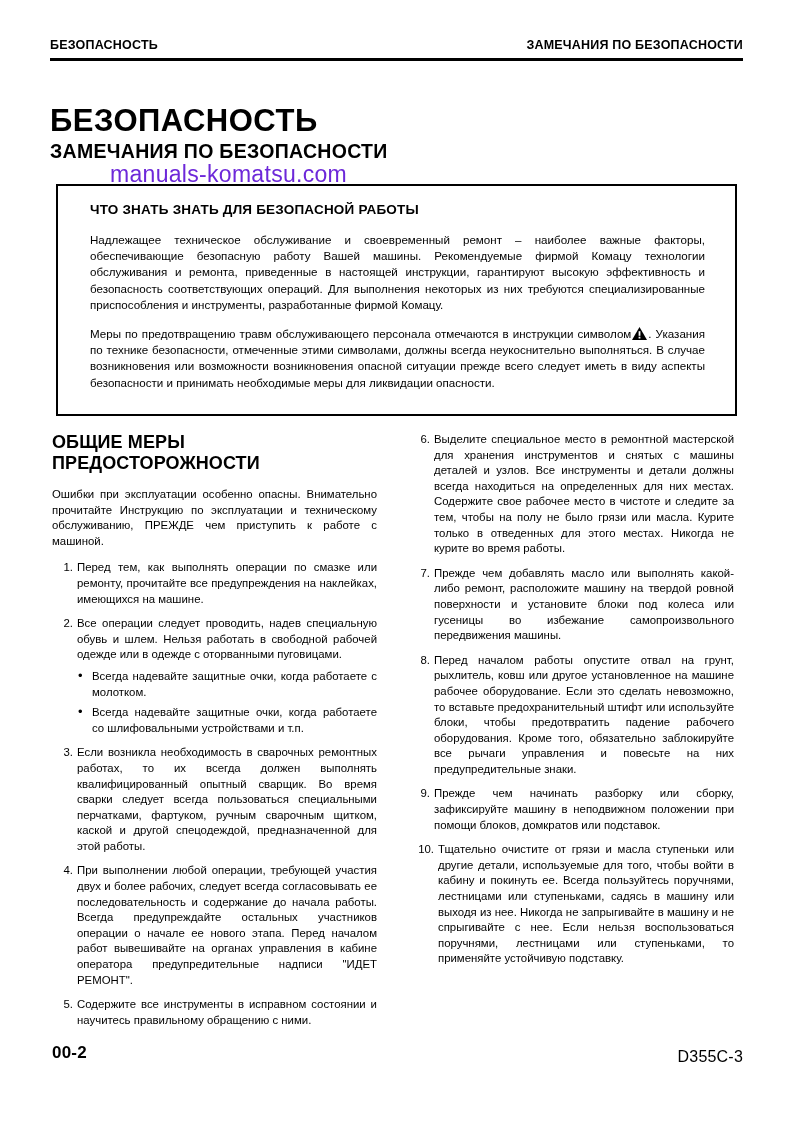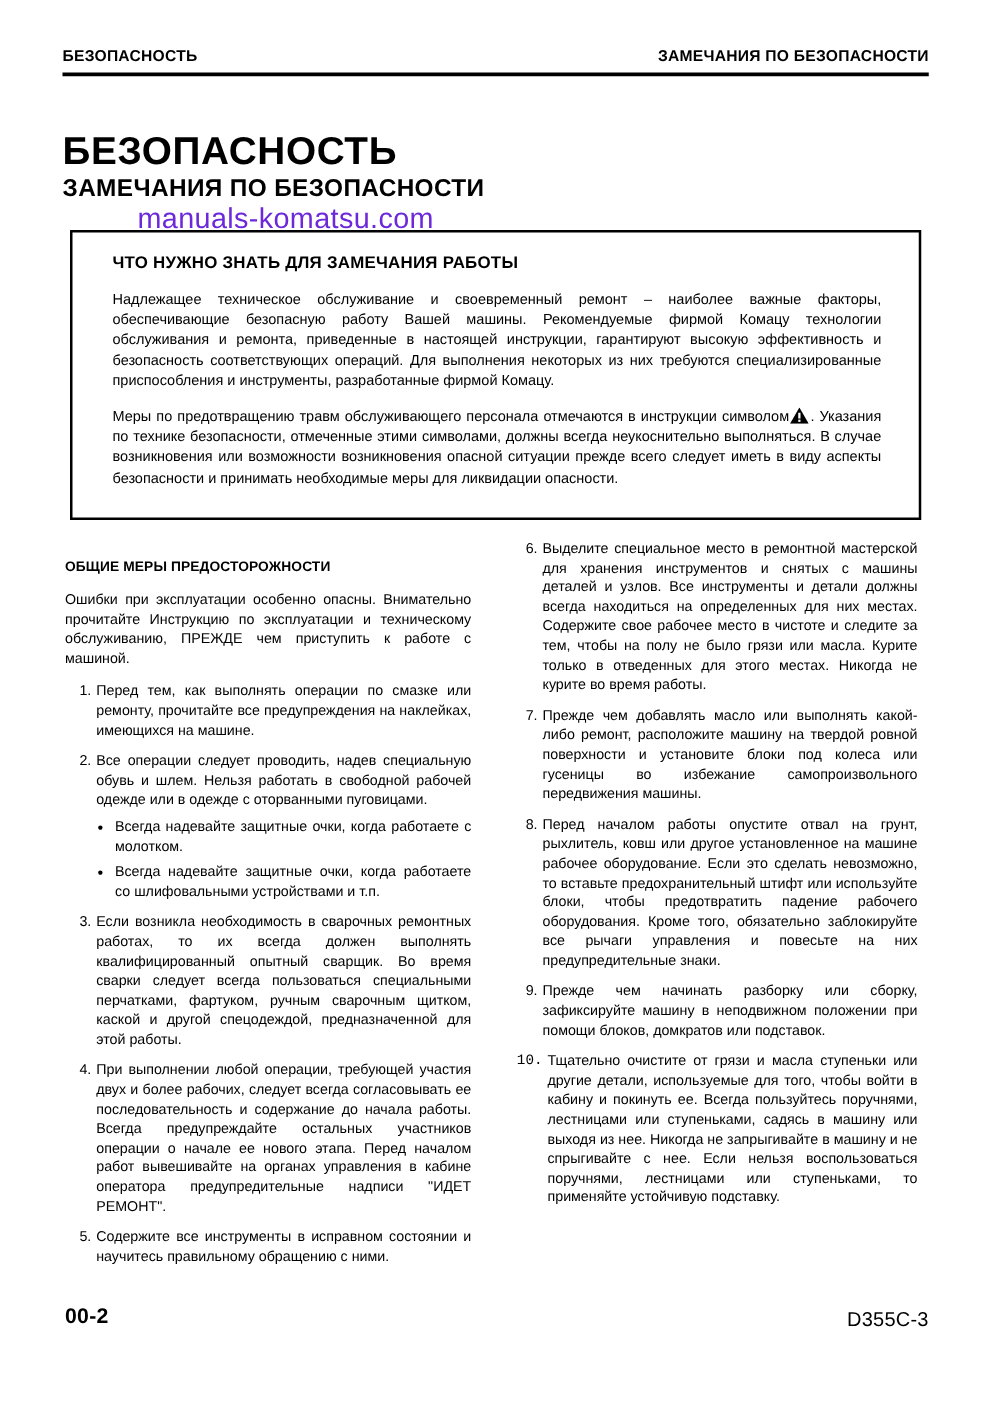--- a/index.html
+++ b/index.html
@@ -120,24 +120,24 @@
   .col {
     position: absolute;
     top: 432px;
     width: 325px;
     font-size: 11.4px;
   }
   .col-left  { left: 52px; }
   .col-right { left: 409px; }
 
   .sec-heading {
-    font-size: 11px;
+    font-size: 18px;
     font-weight: bold;
     letter-spacing: 0.1px;
-    margin: 16px 0 13px 0;
+    margin: 0 0 13px 0;
   }
   .sec-heading.spaced-top { margin-top: 22px; }
 
   .intro-para {
     margin: 0 0 11px 0;
     line-height: 15.6px;
     text-align: justify;
   }
 
   ol.numlist {
@@ -153,21 +153,21 @@
     text-align: justify;
   }
   ol.numlist > li > .num {
     position: absolute;
     left: 0;
     top: 0;
     width: 21px;
     text-align: right;
   }
   ol.numlist > li.wide-num { padding-left: 29px; }
-  ol.numlist > li.wide-num > .num { width: 25px; font-family: Liberation Mono, monospace; }
+  ol.numlist > li.wide-num > .num { width: 25px; }
 
   ul.bullets {
     list-style: none;
     margin: 6px 0 0 0;
     padding: 0;
   }
   ul.bullets > li {
     position: relative;
     padding-left: 15px;
     margin-bottom: 5px;
@@ -209,21 +209,21 @@
     <span>ЗАМЕЧАНИЯ ПО БЕЗОПАСНОСТИ</span>
   </div>
   <div class="run-header-rule"></div>
 
   <div class="title-main">БЕЗОПАСНОСТЬ</div>
   <div class="title-sub">ЗАМЕЧАНИЯ ПО БЕЗОПАСНОСТИ</div>
 
   <div class="watermark">manuals-komatsu.com</div>
 
   <div class="notice-box">
-    <div class="notice-heading">ЧТО НУЖНО ЗНАТЬ ДЛЯ ЗАМЕЧАНИЯ РАБОТЫ</div>
+    <div class="notice-heading">ЧТО ЗНАТЬ ЗНАТЬ ДЛЯ БЕЗОПАСНОЙ РАБОТЫ</div>
     <div class="notice-para p1">Надлежащее техническое обслуживание и своевременный ремонт – наиболее важные факторы, обеспечивающие безопасную работу Вашей машины. Рекомендуемые фирмой Комацу технологии обслуживания и ремонта, приведенные в настоящей инструкции, гарантируют высокую эффективность и безопасность соответствующих операций. Для выполнения некоторых из них требуются специализированные приспособления и инструменты, разработанные фирмой Комацу.</div>
     <div class="notice-para p2">
       <span>Меры по предотвращению травм обслуживающего персонала отмечаются в инструкции символом</span><span class="tri-wrap"><span class="tri-icon"><svg width="15" height="13" viewBox="0 0 15 13" xmlns="http://www.w3.org/2000/svg">
               <polygon points="7.5,0 15,13 0,13" fill="#000000"></polygon>
               <rect x="6.6" y="4.2" width="1.8" height="4.6" fill="#ffffff"></rect>
               <rect x="6.6" y="9.7" width="1.8" height="1.8" fill="#ffffff"></rect>
             </svg></span></span><span>. Указания по технике безопасности, отмеченные этими символами, должны всегда неукоснительно выполняться. В случае возникновения или возможности возникновения опасной ситуации прежде всего следует иметь в виду аспекты безопасности и принимать необходимые меры для ликвидации опасности.</span>
     </div>
   </div>
 

